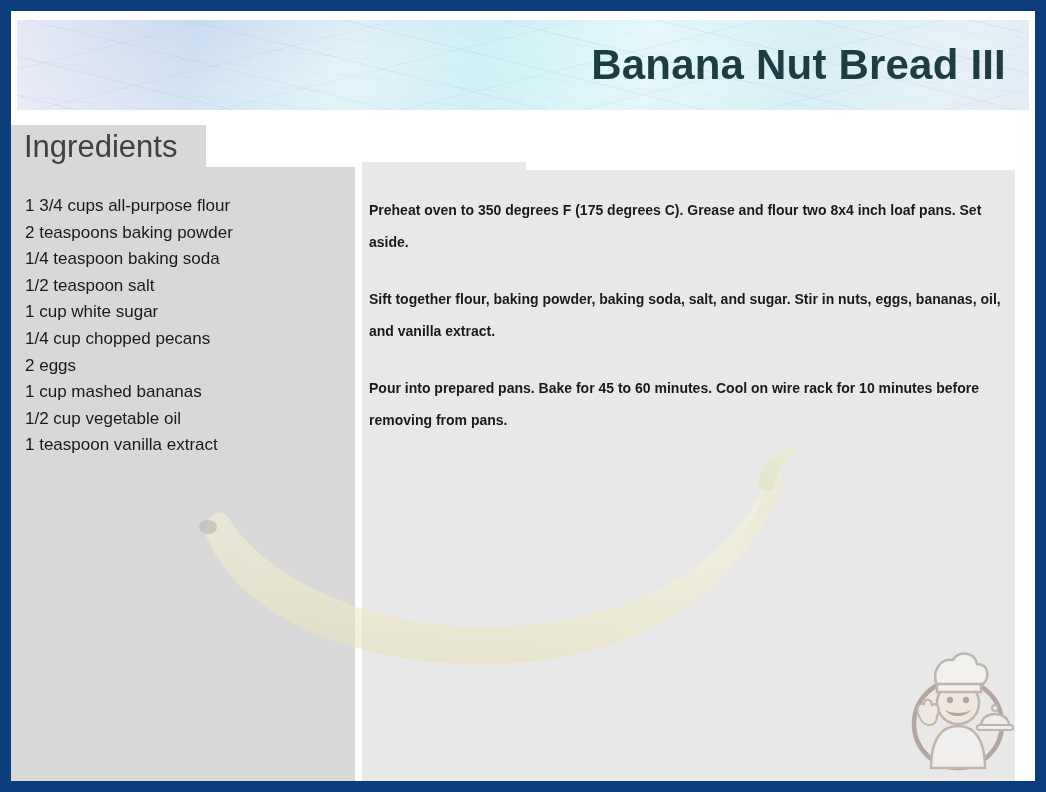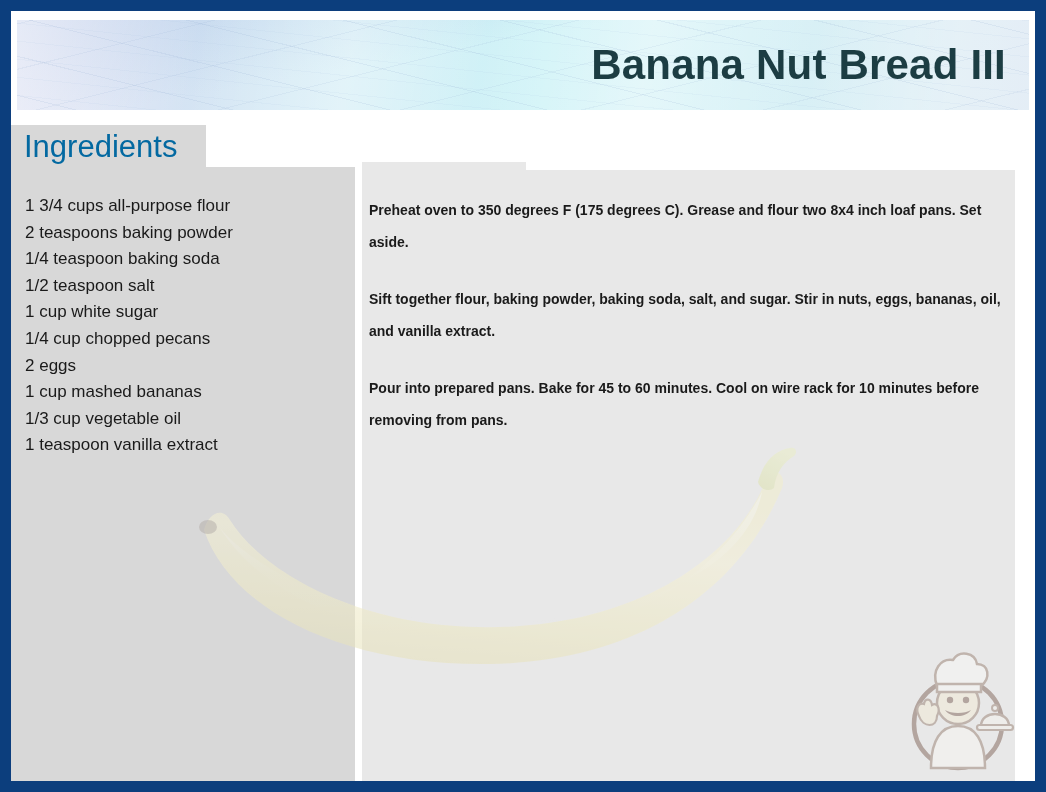--- a/index.html
+++ b/index.html
@@ -65,21 +65,21 @@
     letter-spacing: 0.2px;
     white-space: nowrap;
     font-weight: bold;
   }
 
   
   .tab {
     position: absolute;
     font-size: 31px;
     line-height: 1;
-    color: #0369a1;
+    color: #404040;
     box-sizing: border-box;
   }
   #tab-ingredients {
     left: 11px;
     top: 125px;
     width: 195px;
     height: 42px;
     background: #d8d8d8;
     padding: 6px 0 0 13px;
   }
@@ -181,21 +181,21 @@
   <div id="panel-ingredients">
     <ul id="ingredients-list">
       <li>1 3/4 cups all-purpose flour</li>
       <li>2 teaspoons baking powder</li>
       <li>1/4 teaspoon baking soda</li>
       <li>1/2 teaspoon salt</li>
       <li>1 cup white sugar</li>
       <li>1/4 cup chopped pecans</li>
       <li>2 eggs</li>
       <li>1 cup mashed bananas</li>
-      <li>1/3 cup vegetable oil</li>
+      <li>1/2 cup vegetable oil</li>
       <li>1 teaspoon vanilla extract</li>
     </ul>
   </div>
 
   <div class="tab" id="tab-directions">Directions</div>
   <div id="panel-directions">
     <div id="directions-body">
       <p>Preheat oven to 350 degrees F (175 degrees C). Grease and flour two 8x4 inch loaf pans. Set aside.</p>
       <p>Sift together flour, baking powder, baking soda, salt, and sugar. Stir in nuts, eggs, bananas, oil, and vanilla extract.</p>
       <p>Pour into prepared pans. Bake for 45 to 60 minutes. Cool on wire rack for 10 minutes before removing from pans.</p>

